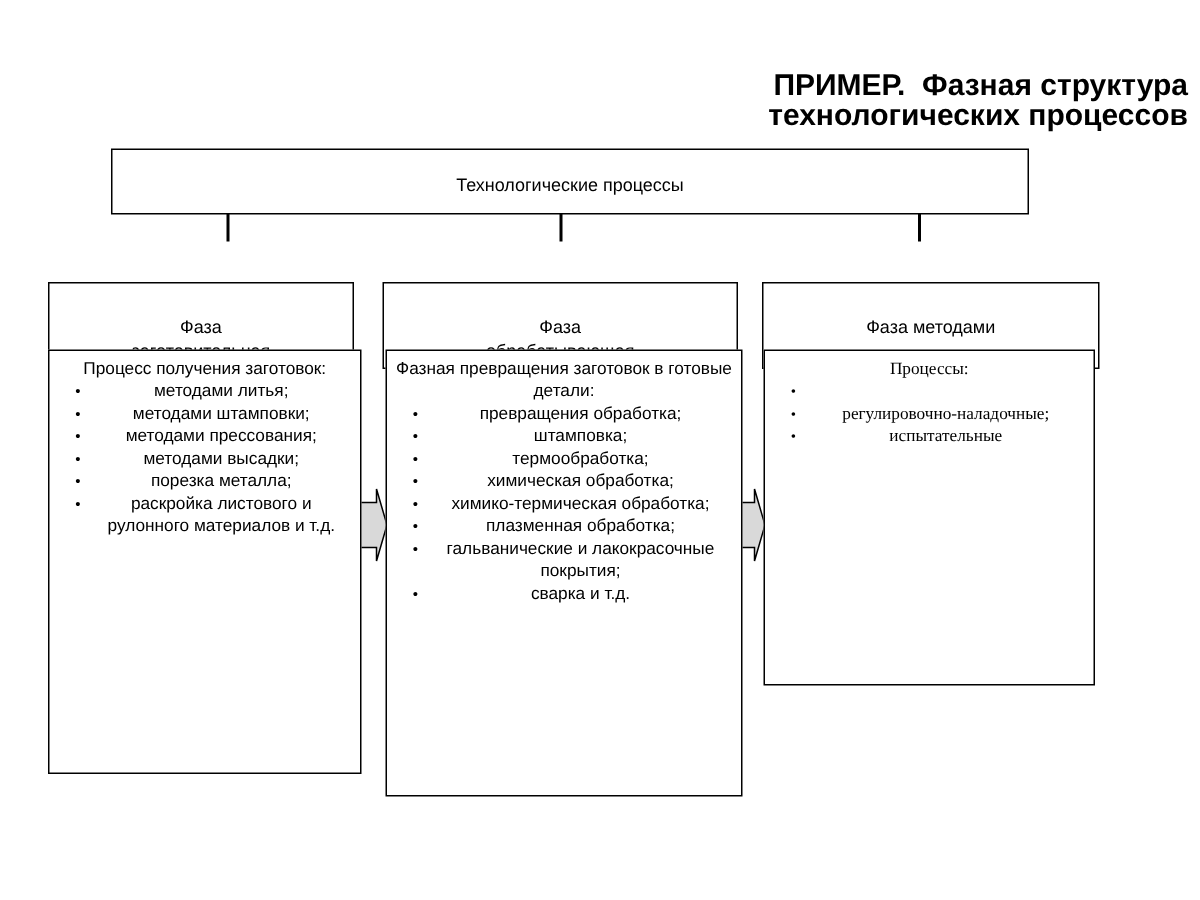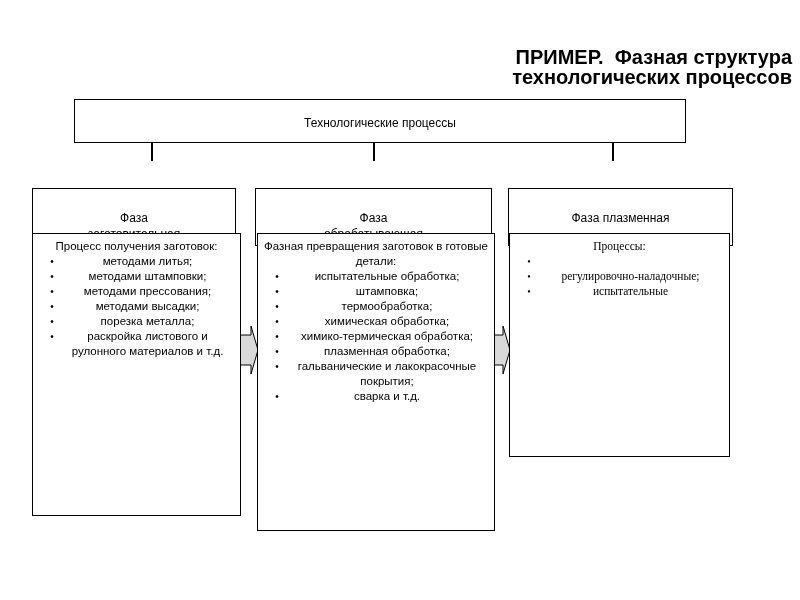--- a/index.html
+++ b/index.html
@@ -73,21 +73,21 @@
 
   <div class="box phase p1">
     <span>Фаза
 заготовительная</span>
   </div>
   <div class="box phase p2">
     <span>Фаза
 обрабатывающая</span>
   </div>
   <div class="box phase p3">
-    <span>Фаза плазменная</span>
+    <span>Фаза методами</span>
   </div>
 
   <svg class="arrow-svg a1" viewBox="0 0 22 50">
     <polygon points="0,10 14,10 14,1 21,25 14,49 14,40 0,40" fill="#d9d9d9" stroke="#000" stroke-width="1"></polygon>
   </svg>
   <svg class="arrow-svg a2" viewBox="0 0 22 50">
     <polygon points="0,10 14,10 14,1 21,25 14,49 14,40 0,40" fill="#d9d9d9" stroke="#000" stroke-width="1"></polygon>
   </svg>
 
   <div class="box detail d1">
@@ -118,21 +118,21 @@
           <span class="bullet-text">раскройка листового и рулонного материалов и т.д.</span>
         </div>
       </div>
   </div>
 
   <div class="box detail d2">
     <div class="lead">Фазная превращения заготовок в готовые детали:</div>
     <div class="bullets">
         <div class="bullet-item">
           <span class="bullet-marker">•</span>
-          <span class="bullet-text">испытательные обработка;</span>
+          <span class="bullet-text">превращения обработка;</span>
         </div>
         <div class="bullet-item">
           <span class="bullet-marker">•</span>
           <span class="bullet-text">штамповка;</span>
         </div>
         <div class="bullet-item">
           <span class="bullet-marker">•</span>
           <span class="bullet-text">термообработка;</span>
         </div>
         <div class="bullet-item">

